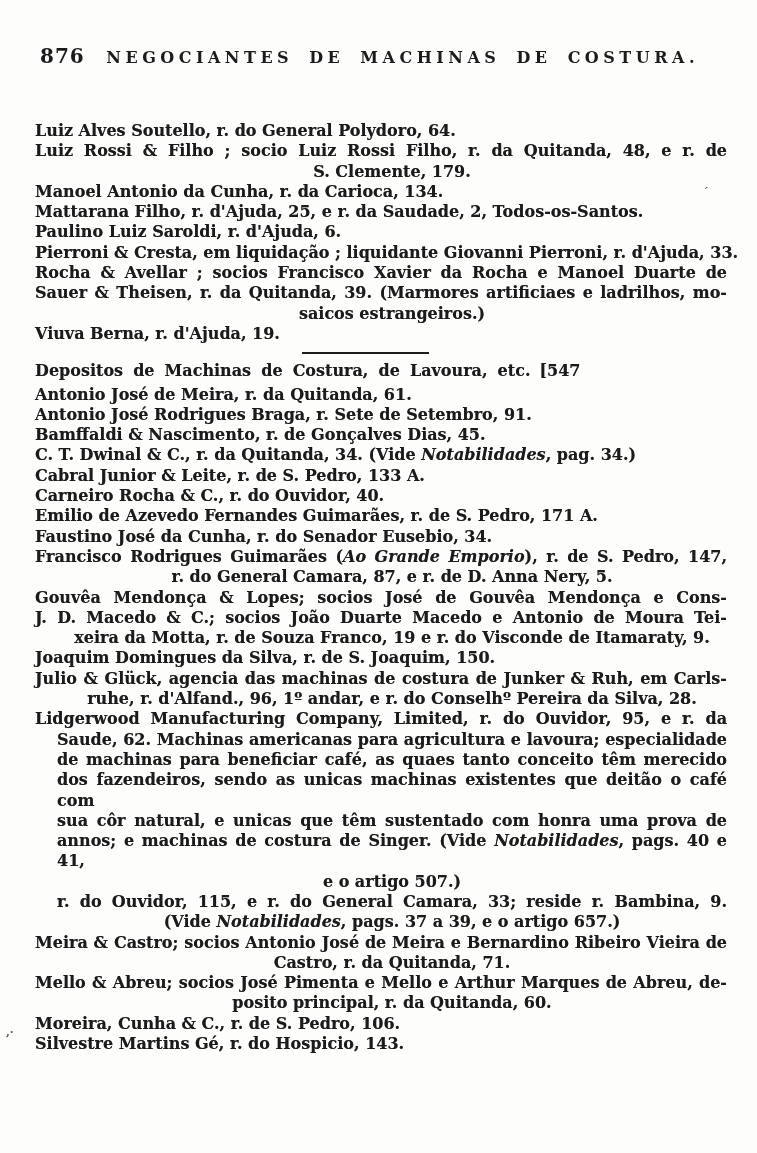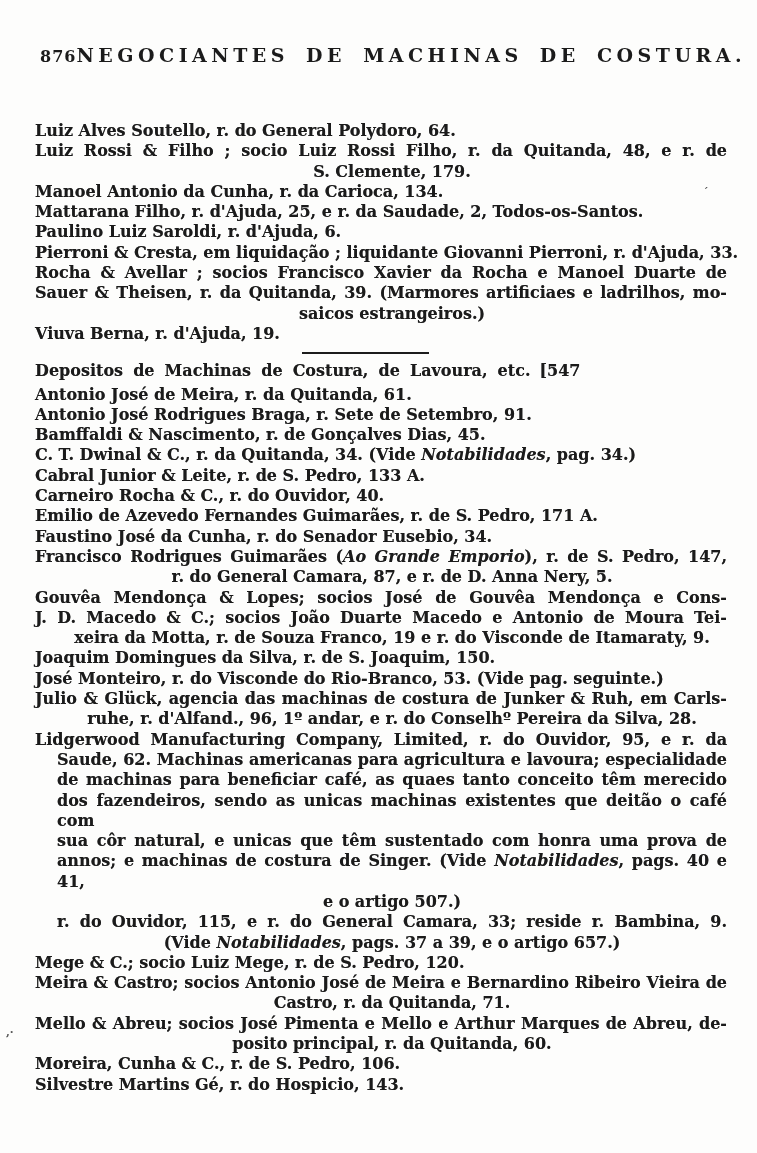--- a/index.html
+++ b/index.html
@@ -16,28 +16,28 @@
   }
   .page-header {
     position: absolute;
     top: 44px;
     left: 40px;
     right: 58px;
     display: flex;
     align-items: baseline;
   }
   .page-number {
-    font-size: 16px;
+    font-size: 20px;
     font-weight: bold;
     letter-spacing: 1px;
   }
   .running-title {
     flex: 1;
-    text-align: left;
-    font-size: 19px;
+    text-align: right;
+    font-size: 16px;
     font-weight: bold;
     letter-spacing: 4.5px;
     word-spacing: 6px;
     white-space: nowrap;
   }
   .content {
     position: absolute;
     top: 78px;
     left: 35px;
     width: 692px;
@@ -157,43 +157,37 @@
         <div class="line full"><span>Gouvêa Mendonça &amp; Lopes; socios José de Gouvêa Mendonça e Cons-</span></div>
       </div>
       <div class="entry">
         <div class="line full"><span>J. D. Macedo &amp; C.; socios João Duarte Macedo e Antonio de Moura Tei-</span></div>
         <div class="line cont"><span>xeira da Motta, r. de Souza Franco, 19 e r. do Visconde de Itamaraty, 9.</span></div>
       </div>
       <div class="entry">
         <div class="line"><span>Joaquim Domingues da Silva, r. de S. Joaquim, 150.</span></div>
       </div>
       <div class="entry">
-        <div class="line"><span>José Monteiro, r. do Visconde do Rio-Branco, 53. (Vide pag. seguinte.)</span></div>
-      </div>
-      <div class="entry">
         <div class="line full"><span>Julio &amp; Glück, agencia das machinas de costura de Junker &amp; Ruh, em Carls-</span></div>
         <div class="line cont"><span>ruhe, r. d'Alfand., 96, 1º andar, e r. do Conselhº Pereira da Silva, 28.</span></div>
       </div>
       <div class="entry">
         <div class="line full"><span>Lidgerwood Manufacturing Company, Limited, r. do Ouvidor, 95, e r. da</span></div>
         <div class="line cont full"><span>Saude, 62. Machinas americanas para agricultura e lavoura; especialidade</span></div>
         <div class="line cont full"><span>de machinas para beneficiar café, as quaes tanto conceito têm merecido</span></div>
         <div class="line cont full"><span>dos fazendeiros, sendo as unicas machinas existentes que deitão o café com</span></div>
         <div class="line cont full"><span>sua côr natural, e unicas que têm sustentado com honra uma prova de</span></div>
         <div class="line cont full"><span>annos; e machinas de costura de Singer. (Vide </span><i>Notabilidades</i><span>, pags. 40 e 41,</span></div>
         <div class="line cont"><span>e o artigo 507.)</span></div>
       </div>
       <div class="entry">
         <div class="line cont full"><span>r. do Ouvidor, 115, e r. do General Camara, 33; reside r. Bambina, 9.</span></div>
         <div class="line cont"><span>(Vide </span><i>Notabilidades</i><span>, pags. 37 a 39, e o artigo 657.)</span></div>
       </div>
       <div class="entry">
-        <div class="line"><span>Mege &amp; C.; socio Luiz Mege, r. de S. Pedro, 120.</span></div>
-      </div>
-      <div class="entry">
         <div class="line full"><span>Meira &amp; Castro; socios Antonio José de Meira e Bernardino Ribeiro Vieira de</span></div>
         <div class="line cont"><span>Castro, r. da Quitanda, 71.</span></div>
       </div>
       <div class="entry">
         <div class="line full"><span>Mello &amp; Abreu; socios José Pimenta e Mello e Arthur Marques de Abreu, de-</span></div>
         <div class="line cont"><span>posito principal, r. da Quitanda, 60.</span></div>
       </div>
       <div class="entry">
         <div class="line"><span>Moreira, Cunha &amp; C., r. de S. Pedro, 106.</span></div>
       </div>

